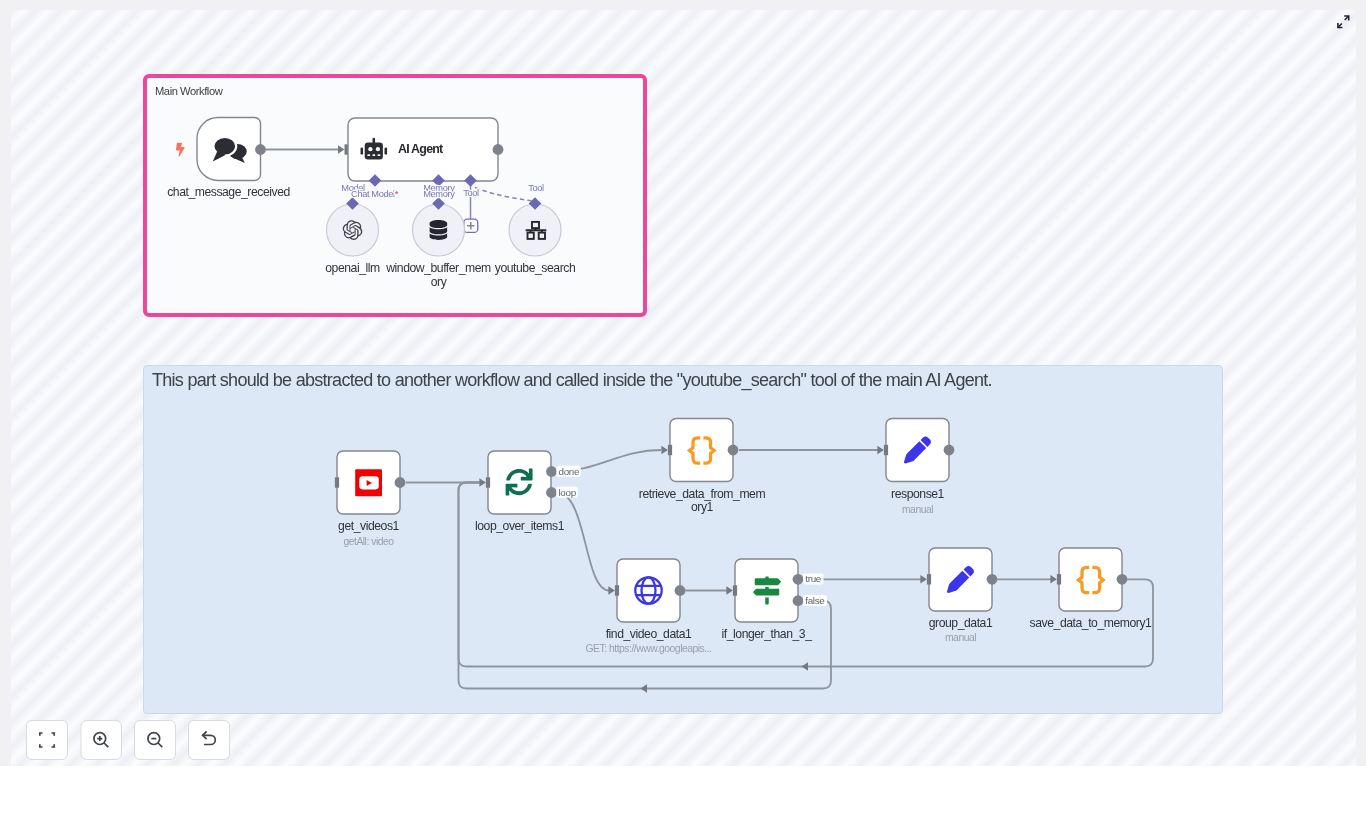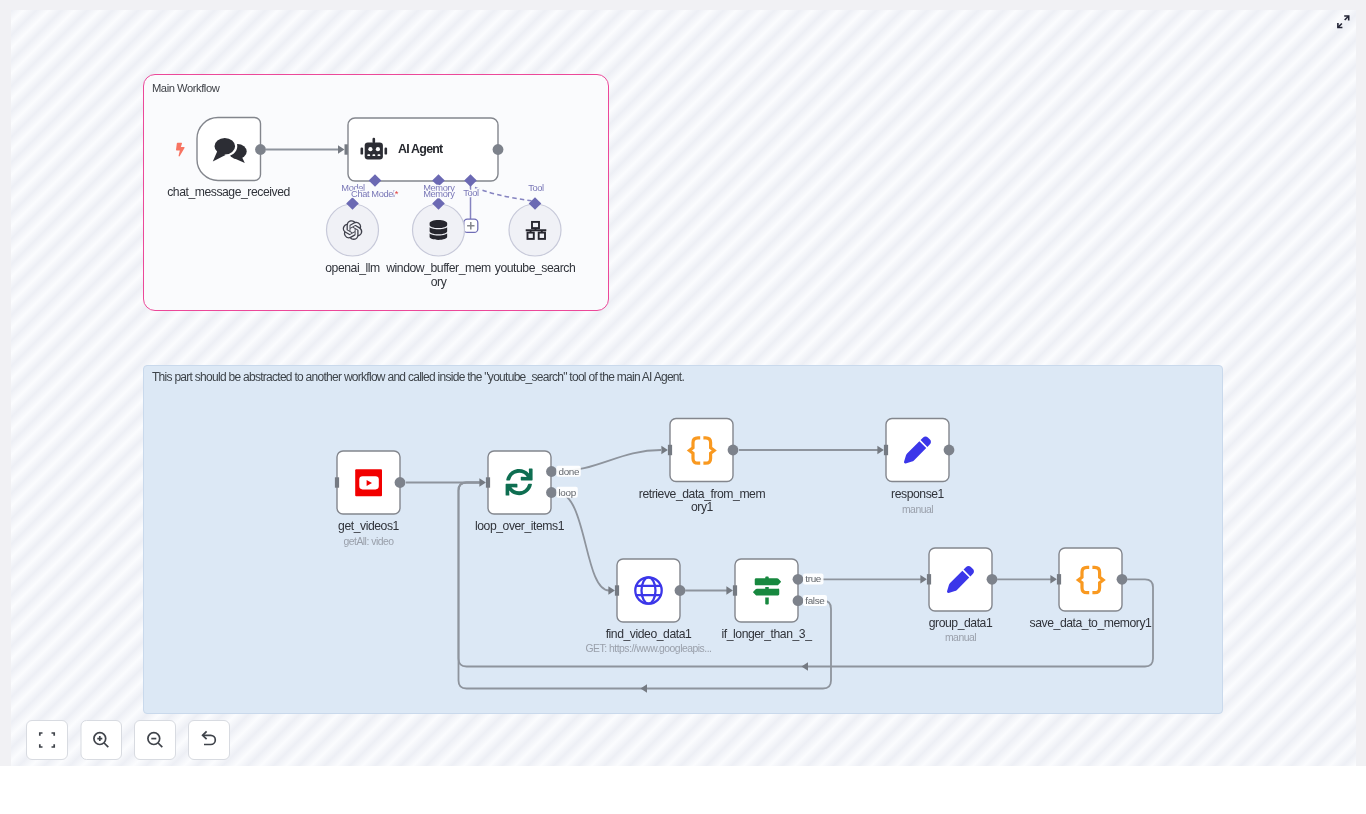--- a/index.html
+++ b/index.html
@@ -1,25 +1,25 @@
 <!DOCTYPE html>
 <html><head>
 <meta charset="utf-8">
 <style>
   html,body{margin:0;padding:0;}
   body{width:1366px;height:814px;overflow:hidden;background:#f1f1f4;font-family:"Liberation Sans",sans-serif;position:relative;}
   #canvas{position:absolute;left:11px;top:10px;width:1345px;height:756px;
     background:repeating-linear-gradient(135deg,#edeff5 0px,#fbfcfe 9px,#edeff5 18px);}
   #whitebottom{position:absolute;left:0;top:766px;width:1366px;height:48px;background:#ffffff;}
   #mainbox{position:absolute;left:143px;top:74px;width:464px;height:235px;background:#fafbfd;
-    border:1px solid #ec4899;border-radius:12px;}
+    border:4px solid #ec4899;border-radius:6px;padding-left:32px;}
   #mainbox .title{position:absolute;left:8px;top:7px;font-size:11.2px;letter-spacing:-0.45px;color:#3e4147;}
   #bluebox{position:absolute;left:143px;top:365px;width:1078px;height:347px;background:#dce8f5;
     border:1px solid #c9d9ec;border-radius:4px;}
-  #bluebox .title{position:absolute;left:8px;top:4px;font-size:12px;letter-spacing:-0.72px;color:#3d4349;}
+  #bluebox .title{position:absolute;left:8px;top:4px;font-size:18px;letter-spacing:-0.72px;color:#3d4349;}
   svg{position:absolute;left:0;top:0;}
   text{font-family:"Liberation Sans",sans-serif;}
 </style>
 </head>
 <body>
 <div id="canvas"></div>
 <div id="whitebottom"></div>
 <div id="mainbox">
     <div class="title">Main Workflow</div>
   </div>

